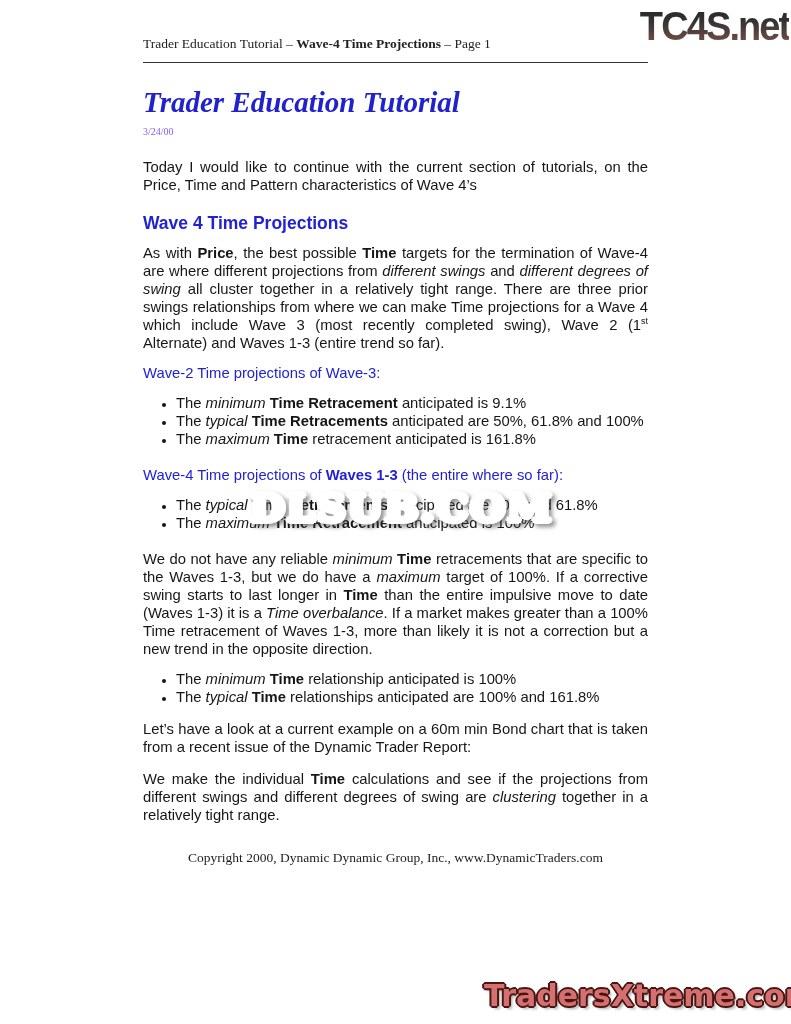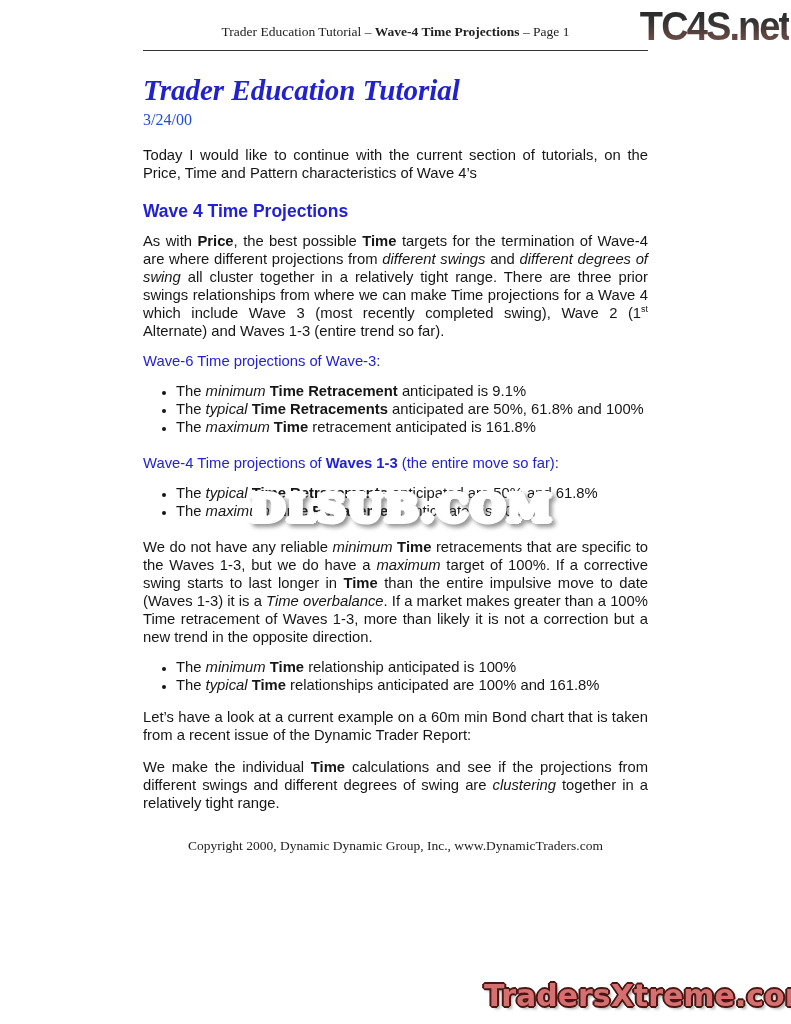--- a/index.html
+++ b/index.html
@@ -7,22 +7,21 @@
     position:relative;
     width:791px;height:1024px;
     background:#ffffff;
     overflow:hidden;
     font-family:"Liberation Sans", sans-serif;
     color:#1c1c1c;
   }
   .col{width:505px;margin-left:143px;}
   
   .running-header{
-    padding-top:24px;
-    text-align:center;
+    padding-top:36px;
     font-family:"Liberation Serif", serif;
     font-size:13.5px;line-height:16px;color:#222;
   }
   .header-rule{
     margin-top:10px;
     border:0;border-top:1.4px solid #333;
     width:505px;
   }
   
   .logo{
@@ -38,21 +37,21 @@
   .doc-title{
     margin-top:22px;
     font-family:"Liberation Serif", serif;
     font-style:italic;font-weight:bold;
     font-size:29px;line-height:34px;
     color:#2222cc;
   }
   .doc-date{
     margin-top:5px;
     font-family:"Liberation Serif", serif;
-    font-size:16px;line-height:16px;color:#1d4ed8;
+    font-size:10px;line-height:16px;color:#8b5cf6;
   }
   .body-para{
     margin:0;margin-top:14px;
     font-size:14.8px;line-height:18px;
     text-align:justify;text-align-last:left;
     color:#161616;
   }
   .h2{
     margin-top:18px;
     font-size:17.5px;line-height:22px;font-weight:bold;
@@ -128,28 +127,28 @@
 
     <div class="doc-title">Trader Education Tutorial</div>
     <div class="doc-date">3/24/00</div>
 
     <p class="body-para mt18"><span>Today I would like to continue with the current section of tutorials, on the Price, Time and Pattern characteristics of Wave 4’s</span></p>
 
     <div class="h2">Wave 4 Time Projections</div>
 
     <p class="body-para mt10"><span>As with </span><span class="s-b">Price</span><span>, the best possible </span><span class="s-b">Time</span><span> targets for the termination of Wave-4 are where different projections from </span><span class="s-i">different swings</span><span> and </span><span class="s-i">different degrees of swing</span><span> all cluster together in a relatively tight range. There are three prior swings relationships from where we can make Time projections for a Wave 4 which include Wave 3 (most recently completed swing), Wave 2 (1</span><sup>st</sup><span> Alternate) and Waves 1-3 (entire trend so far).</span></p>
 
-    <div class="subhead"><span>Wave-6 Time projections of Wave-3:</span></div>
+    <div class="subhead"><span>Wave-2 Time projections of Wave-3:</span></div>
     <ul class="bullets">
       <li><span>The </span><span class="s-i">minimum</span><span> </span><span class="s-b">Time Retracement</span><span> anticipated is 9.1%</span></li>
       <li><span>The </span><span class="s-i">typical</span><span> </span><span class="s-b">Time Retracements</span><span> anticipated are 50%, 61.8% and 100%</span></li>
       <li><span>The </span><span class="s-i">maximum</span><span> </span><span class="s-b">Time</span><span> retracement anticipated is 161.8%</span></li>
     </ul>
 
-    <div class="subhead mt18"><span>Wave-4 Time projections of </span><span class="s-b">Waves 1-3</span><span> (the entire move so far):</span></div>
+    <div class="subhead mt18"><span>Wave-4 Time projections of </span><span class="s-b">Waves 1-3</span><span> (the entire where so far):</span></div>
     <ul class="bullets">
       <li><span>The </span><span class="s-i">typical</span><span> </span><span class="s-b">Time Retracements</span><span> anticipated are 50% and 61.8%</span></li>
       <li><span>The </span><span class="s-i">maximum</span><span> </span><span class="s-b">Time Retracement</span><span> anticipated is 100%</span></li>
     </ul>
 
     <p class="body-para mt18"><span>We do not have any reliable </span><span class="s-i">minimum</span><span> </span><span class="s-b">Time</span><span> retracements that are specific to the Waves 1-3, but we do have a </span><span class="s-i">maximum</span><span> target of 100%. If a corrective swing starts to last longer in </span><span class="s-b">Time</span><span> than the entire impulsive move to date (Waves 1-3) it is a </span><span class="s-i">Time overbalance</span><span>. If a market makes greater than a 100% Time retracement of Waves 1-3, more than likely it is not a correction but a new trend in the opposite direction.</span></p>
 
     <ul class="bullets">
       <li><span>The </span><span class="s-i">minimum</span><span> </span><span class="s-b">Time</span><span> relationship anticipated is 100%</span></li>
       <li><span>The </span><span class="s-i">typical</span><span> </span><span class="s-b">Time</span><span> relationships anticipated are 100% and 161.8%</span></li>

